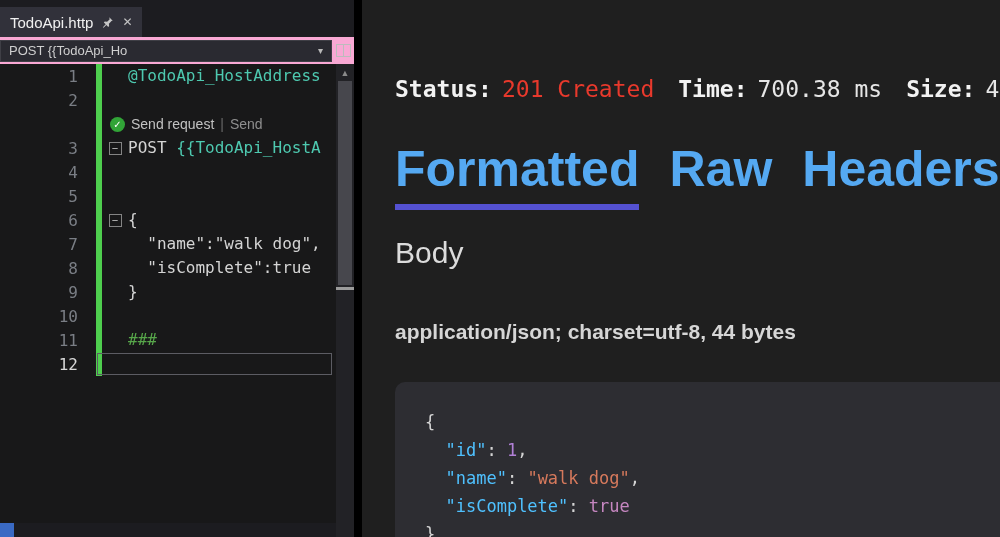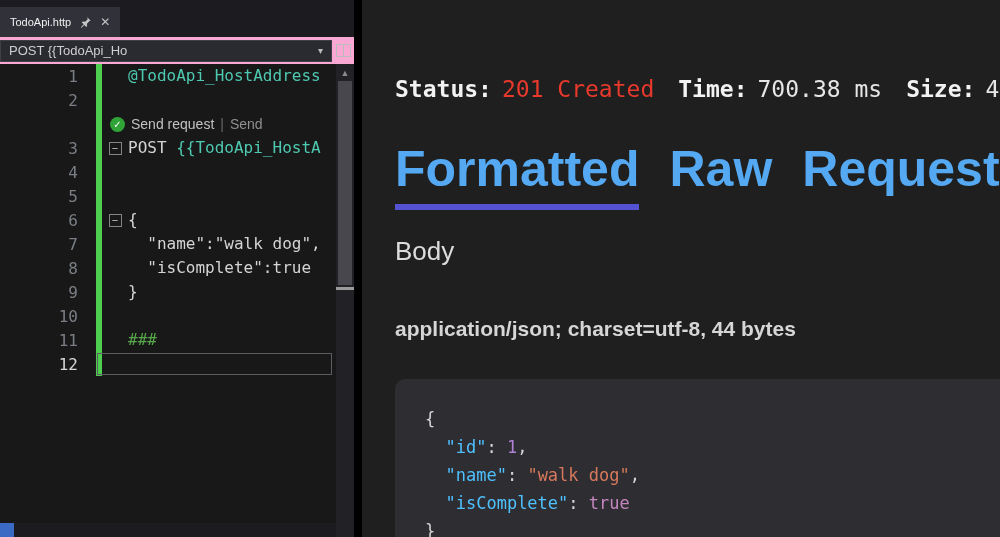--- a/index.html
+++ b/index.html
@@ -3,21 +3,21 @@
 <meta charset="utf-8">
 <style>
   html,body{margin:0;padding:0;}
   body{width:1000px;height:537px;overflow:hidden;background:#1f1f1f;font-family:"Liberation Sans",sans-serif;}
   .app{display:flex;width:1000px;height:537px;}
 
   
   .left-pane{flex:0 0 354px;width:354px;display:flex;flex-direction:column;background:#181819;}
   .tab-strip{flex:0 0 37px;height:37px;background:#1c1c20;display:flex;align-items:flex-end;}
   .doc-tab{height:30px;background:#31313a;display:flex;align-items:center;gap:8px;padding:0 10px;cursor:pointer;}
-  .doc-tab-title{color:#f0f0f0;font-size:11px;white-space:nowrap;}
+  .doc-tab-title{color:#f0f0f0;font-size:15px;white-space:nowrap;}
   .pin-icon{display:flex;align-items:center;}
   .close-icon{color:#c5c5c5;font-size:12px;line-height:12px;}
 
   .toolbar{flex:0 0 27px;height:27px;background:#f9a8d4;display:flex;align-items:center;}
   .req-dropdown{flex:1;height:20px;background:#2a2a31;border:1px solid #3f3f46;display:flex;align-items:center;padding:0 8px;color:#cfcfcf;font-size:13px;white-space:nowrap;overflow:hidden;cursor:pointer;}
   .caret{margin-left:auto;font-size:10px;color:#b9b9b9;}
   .split-btn{width:22px;display:flex;justify-content:center;cursor:pointer;}
   .split-glyph{width:13px;height:11px;border:1px solid #bcbcbc;position:relative;}
   .split-glyph::after{content:"";position:absolute;left:50%;top:0;bottom:0;width:1px;background:#bcbcbc;}
 
@@ -48,21 +48,21 @@
 
   
   .response-pane{flex:1;background:#1f1f1f;overflow:hidden;padding-left:33px;box-sizing:border-box;}
   .status-row{margin-top:76px;display:flex;align-items:baseline;font-family:"DejaVu Sans Mono",monospace;font-size:23px;color:#e6e6e6;white-space:nowrap;}
   .status-row .lbl{font-weight:bold;color:#f2f2f2;}
   .status-row .val{margin-left:10px;margin-right:24px;color:#e6e6e6;}
   .status-row .val.red{color:var(--status-red,#e8392c);}
   .resp-tabs{margin-top:38px;display:flex;align-items:flex-end;gap:30px;white-space:nowrap;}
   .resp-tab{font-size:50px;font-weight:bold;color:var(--response-tab-blue,#55a9f2);padding-bottom:12px;cursor:pointer;}
   .resp-tab.active{padding-bottom:6px;border-bottom:6px solid var(--tab-underline,#5451d2);}
-  .body-heading{margin-top:26px;font-size:26px;color:#dcdcdc;}
+  .body-heading{margin-top:26px;font-size:30px;color:#dcdcdc;}
   .content-type{margin-top:50px;font-size:21px;font-weight:bold;color:#d6d6d6;white-space:nowrap;}
   .code-block{margin-top:38px;width:680px;height:240px;background:#2d2d32;border-radius:10px;padding:26px 0 0 30px;box-sizing:border-box;}
   .json-line{font-family:"DejaVu Sans Mono",monospace;font-size:17px;line-height:28px;white-space:pre;}
 
   
   .tok-plain{color:#d4d4d4;}
   .tok-variable{color:var(--editor-variable,#4ec9b0);}
   .tok-header{color:var(--editor-variable,#4ec9b0);}
   .tok-comment{color:var(--editor-comment,#57a64a);}
   .tok-punct{color:#d4d4d4;}
@@ -210,20 +210,21 @@
       <span class="val red">201 Created</span>
       <span class="lbl">Time:</span>
       <span class="val">700.38 ms</span>
       <span class="lbl">Size:</span>
       <span class="val">44 bytes</span>
     </div>
 
     <div class="resp-tabs">
         <div class="resp-tab active">Formatted</div>
         <div class="resp-tab">Raw</div>
+        <div class="resp-tab">Headers</div>
         <div class="resp-tab">Request</div>
       </div>
 
     <div class="body-heading">Body</div>
 
     <div class="content-type">application/json; charset=utf-8, 44 bytes</div>
 
     <div class="code-block">
       <div>
           <div class="json-line"><span class="tok-punct">{</span></div>

